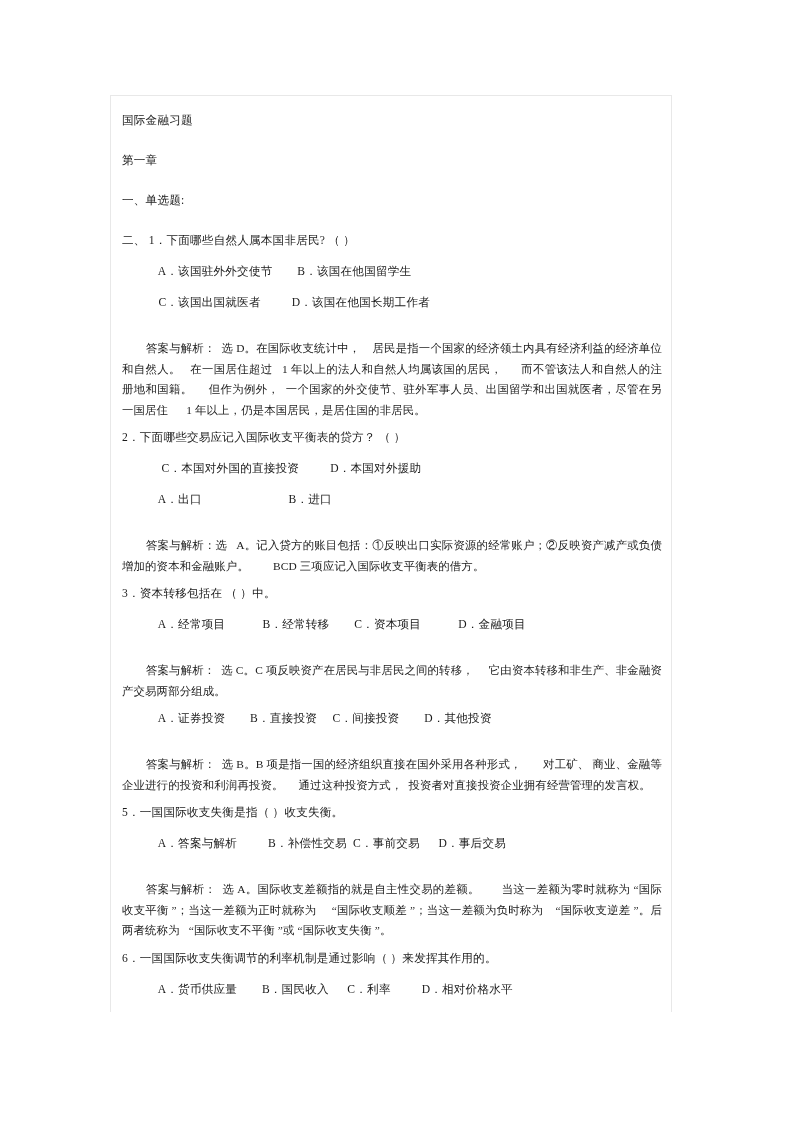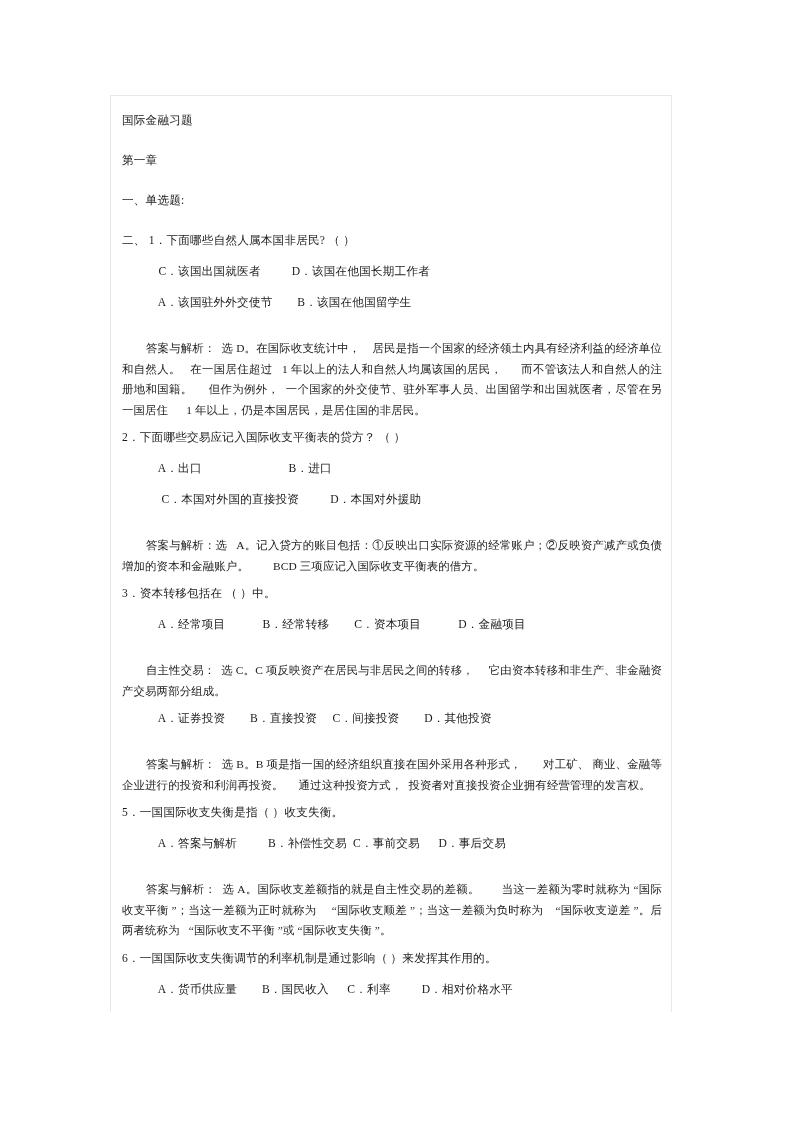--- a/index.html
+++ b/index.html
@@ -106,32 +106,32 @@
     <div id="doc-body">
 
       <div class="title-line">国际金融习题</div>
       <div class="gap-sm"></div>
       <div class="title-line">第一章</div>
       <div class="gap-sm"></div>
       <div class="title-line">一、单选题:</div>
       <div class="gap-sm"></div>
 
       <div class="q-stem">二、 1．下面哪些自然人属本国非居民?  （            ）</div>
+      <div class="opt-row">    A．该国驻外外交使节        B．该国在他国留学生</div>
       <div class="opt-row">    C．该国出国就医者          D．该国在他国长期工作者</div>
-      <div class="opt-row">    A．该国驻外外交使节        B．该国在他国留学生</div>
       <div class="answer">答案与解析：  选 D。在国际收支统计中，    居民是指一个国家的经济领土内具有经济利益的经济单位和自然人。   在一国居住超过   1 年以上的法人和自然人均属该国的居民，      而不管该法人和自然人的注册地和国籍。     但作为例外，  一个国家的外交使节、驻外军事人员、出国留学和出国就医者，尽管在另一国居住      1 年以上，仍是本国居民，是居住国的非居民。</div>
 
       <div class="q-stem">2．下面哪些交易应记入国际收支平衡表的贷方？ （            ）</div>
+      <div class="opt-row">     C．本国对外国的直接投资          D．本国对外援助</div>
       <div class="opt-row">    A．出口                            B．进口</div>
-      <div class="opt-row">     C．本国对外国的直接投资          D．本国对外援助</div>
       <div class="answer">答案与解析：选   A。记入贷方的账目包括：①反映出口实际资源的经常账户；②反映资产减产或负债增加的资本和金融账户。        BCD 三项应记入国际收支平衡表的借方。</div>
 
       <div class="q-stem">3．资本转移包括在 （        ）中。</div>
       <div class="opt-row">    A．经常项目            B．经常转移        C．资本项目            D．金融项目</div>
-      <div class="answer">自主性交易：  选 C。C 项反映资产在居民与非居民之间的转移，     它由资本转移和非生产、非金融资产交易两部分组成。</div>
+      <div class="answer">答案与解析：  选 C。C 项反映资产在居民与非居民之间的转移，     它由资本转移和非生产、非金融资产交易两部分组成。</div>
 
       <div class="opt-row">    A．证券投资        B．直接投资     C．间接投资        D．其他投资</div>
       <div class="answer">答案与解析：  选 B。B 项是指一国的经济组织直接在国外采用各种形式，       对工矿、 商业、金融等企业进行的投资和利润再投资。     通过这种投资方式，  投资者对直接投资企业拥有经营管理的发言权。</div>
 
       <div class="q-stem">5．一国国际收支失衡是指（          ）收支失衡。</div>
       <div class="opt-row">    A．答案与解析          B．补偿性交易  C．事前交易      D．事后交易</div>
       <div class="answer">答案与解析：  选 A。国际收支差额指的就是自主性交易的差额。       当这一差额为零时就称为 “国际收支平衡 ”；当这一差额为正时就称为     “国际收支顺差 ”；当这一差额为负时称为    “国际收支逆差 ”。后两者统称为   “国际收支不平衡 ”或 “国际收支失衡 ”。</div>
 
       <div class="q-stem">6．一国国际收支失衡调节的利率机制是通过影响（            ）来发挥其作用的。</div>
       <div class="opt-row">    A．货币供应量        B．国民收入      C．利率          D．相对价格水平</div>

